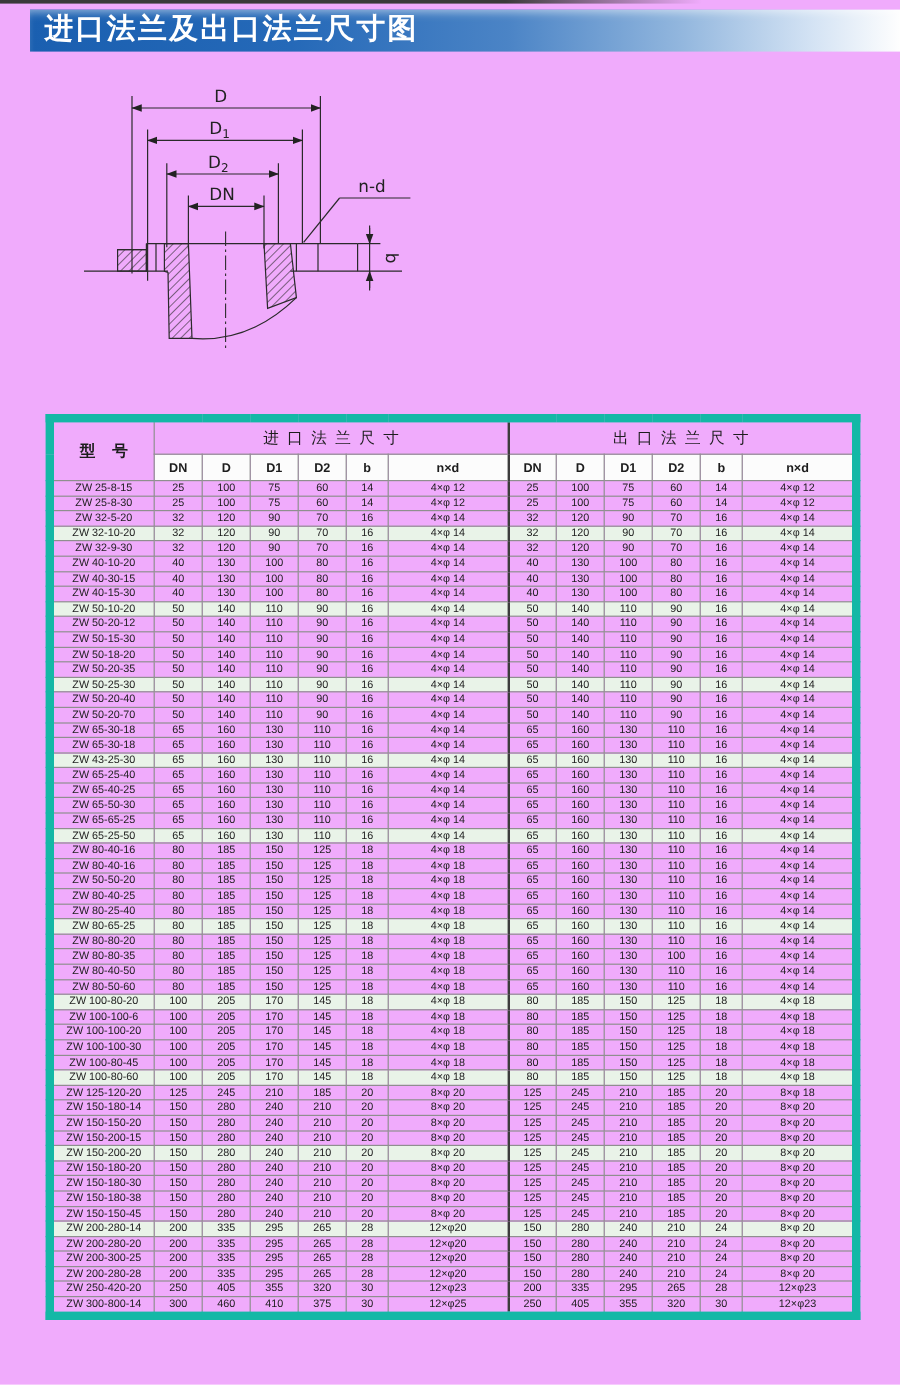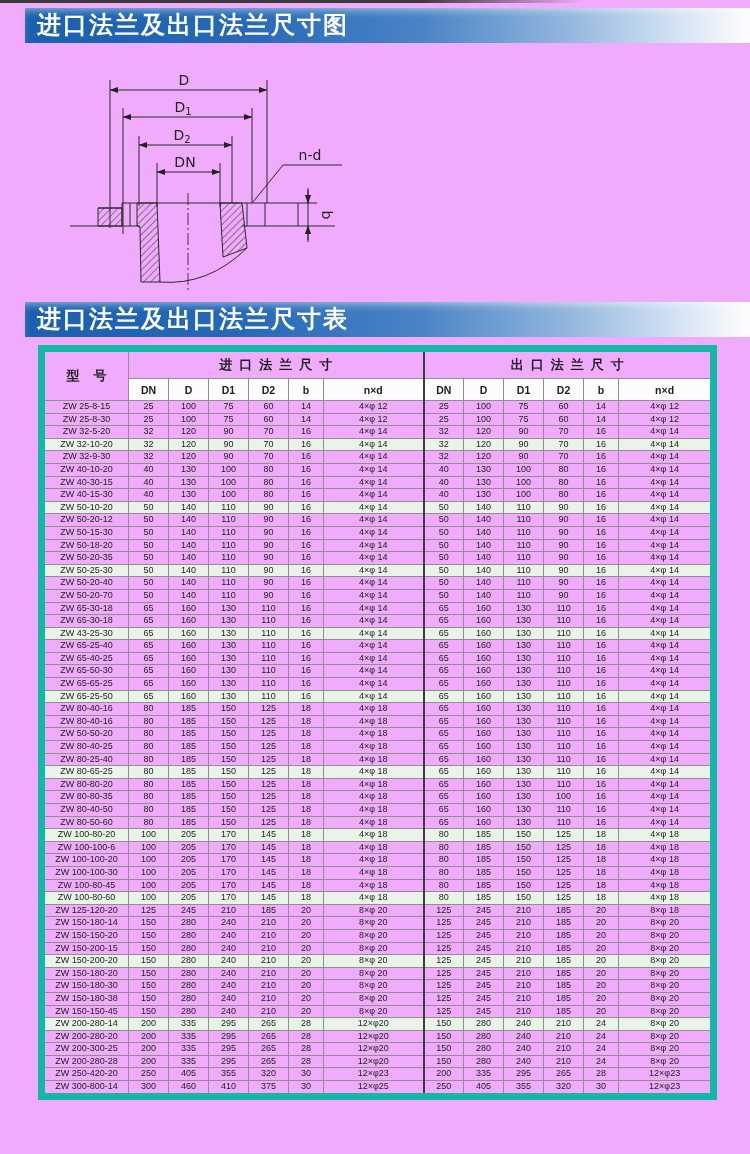--- a/index.html
+++ b/index.html
@@ -14,21 +14,21 @@
         font-size:24px;line-height:35px;padding-left:12px;letter-spacing:2px;box-sizing:border-box;}
   .bar1{top:8px;}
   .bar2{top:302px;}
   svg.diagram{position:absolute;top:50px;left:0;}
   svg.diagram text{font-family:"DejaVu Sans",sans-serif;font-size:14px;fill:#222;}
   .table-wrap{position:absolute;top:345px;left:38px;}
   table.dims{border-collapse:collapse;table-layout:fixed;width:672px;border:7px solid #14b8a6;}
   table.dims th,table.dims td{border:1px solid #8f8f8f;text-align:center;vertical-align:middle;
         padding:0;overflow:hidden;white-space:nowrap;}
   th.model-h{font-size:13px;font-weight:bold;letter-spacing:14px;text-indent:14px;}
-  th.group-h{font-size:13px;font-weight:bold;letter-spacing:7px;text-indent:7px;height:26px;}
+  th.group-h{font-size:13px;font-weight:normal;letter-spacing:7px;text-indent:7px;height:26px;}
   tr.subhead th{font-size:10.5px;font-weight:bold;height:21px;background:#fcfcfc;}
   table.dims td{font-size:9px;height:11.6px;line-height:11.6px;}
   td.model{font-size:9px;}
   .grp{border-left:2px solid #3c3c3c !important;}
   tr.hl td{background:#e9f3e8;}
 </style>
 </head>
 <body>
 
 <div class="page">
@@ -94,23 +94,20 @@
     <g>
       <text x="184" y="35" text-anchor="middle"><tspan>D</tspan><tspan dy="3" font-size="10"></tspan></text>
       <text x="183" y="62" text-anchor="middle"><tspan>D</tspan><tspan dy="3" font-size="10">1</tspan></text>
       <text x="182" y="90" text-anchor="middle"><tspan>D</tspan><tspan dy="3" font-size="10">2</tspan></text>
       <text x="185" y="117" text-anchor="middle"><tspan>DN</tspan></text>
       <text x="310" y="110" text-anchor="middle">n-d</text>
       <text x="322" y="165" text-anchor="middle" transform="rotate(90,322,165)">b</text>
     </g>
   </svg>
 
-  <div class="title-bar bar2">
-    <span>进口法兰及出口法兰尺寸表</span>
-  </div>
 
   <div class="table-wrap">
     <table class="dims">
       <colgroup>
         <col style="width:87px">
           <col style="width:40px">
           <col style="width:40px">
           <col style="width:40px">
         <col style="width:40px">
           <col style="width:35px">

